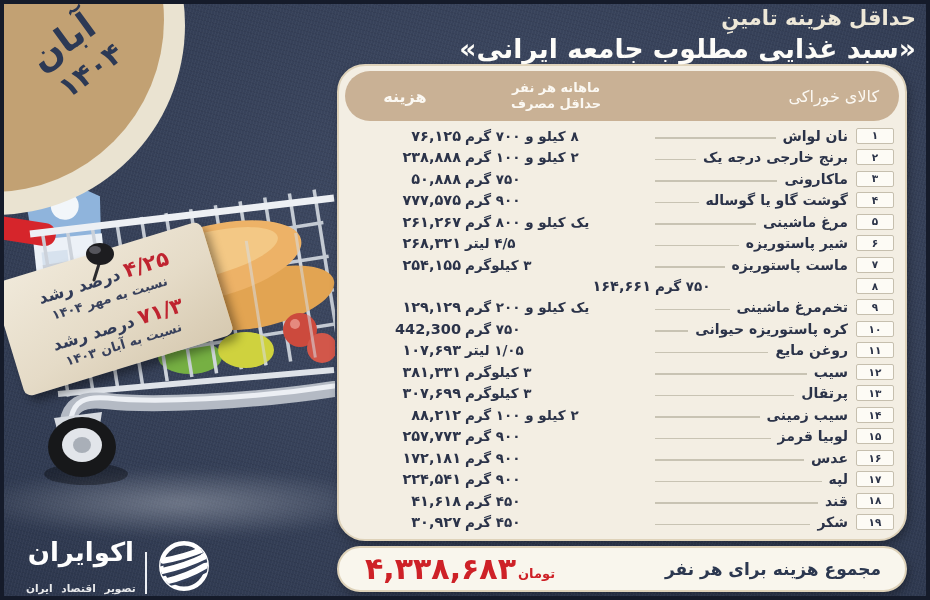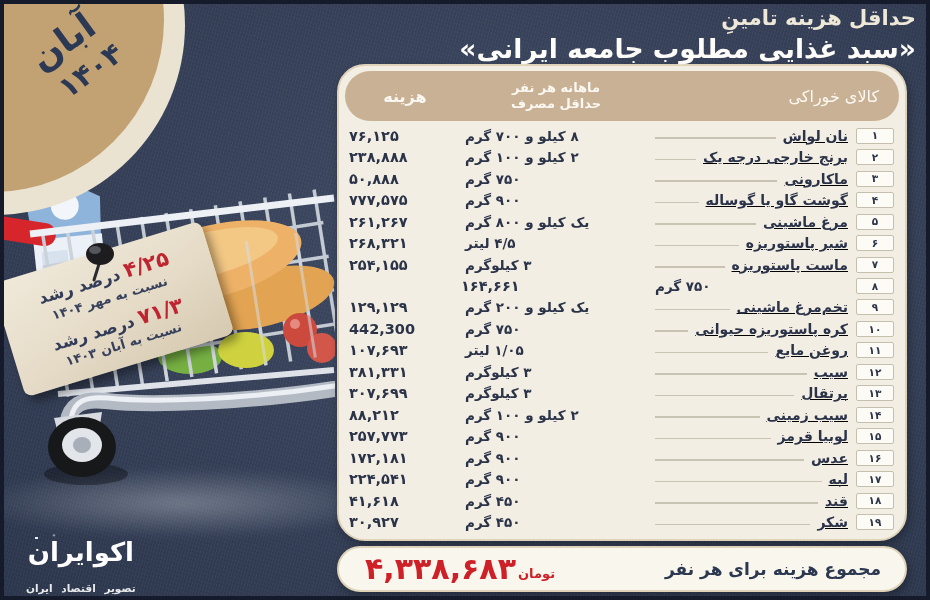--- a/index.html
+++ b/index.html
@@ -39,26 +39,26 @@
     padding:0 8px 0 4px;box-sizing:border-box;color:#fbf8f2;}
   .head-item{font-size:16px;font-weight:400;text-align:right;padding-right:12px;}
   .head-qty{font-size:13px;font-weight:700;text-align:center;line-height:1.25;}
   .head-cost{font-size:16px;font-weight:700;text-align:center;}
 
   .rows{height:408px;margin:0 11px 0 10px;display:flex;flex-direction:column;}
   .row{flex:1;display:grid;grid-template-columns:46px minmax(0,1fr) 190px 112px;align-items:center;}
   .no-box{width:38px;height:16px;background:#fdfbf5;border:1px solid #c6bfae;border-radius:2px;
     display:flex;align-items:center;justify-content:center;box-sizing:border-box;}
   .no-box .no{font-size:10.5px;font-weight:700;color:#2c3449;line-height:1;}
-  .item{display:flex;align-items:flex-end;min-width:0;text-decoration:underline;}
+  .item{display:flex;align-items:flex-end;min-width:0;}
   .item-label{font-size:14px;font-weight:700;color:#2b3349;white-space:nowrap;}
   .leader{flex:1;height:1.5px;background:#c8c3b3;align-self:flex-end;margin:0 7px 5px 4px;}
   .qty{font-size:13.5px;font-weight:700;color:#2b3349;text-align:left;padding-left:4px;
     direction:rtl;white-space:nowrap;}
-  .cost{font-size:14.5px;font-weight:700;color:#2b3349;text-align:left;white-space:nowrap;}
+  .cost{font-size:14.5px;font-weight:700;color:#2b3349;text-align:right;white-space:nowrap;}
 
   
   .total{position:absolute;top:546px;right:23px;width:570px;height:46px;box-sizing:border-box;
     background:#f9f6ed;border:2px solid #ded2b9;border-radius:23px;display:flex;align-items:center;
     box-shadow:2px 4px 8px rgba(0,0,0,.3);z-index:8;}
   .total-label{font-size:17px;font-weight:700;color:#2c3850;padding-right:24px;}
   .total-spacer{flex:1;}
   .total-value{display:flex;align-items:center;padding-left:26px;color:#ce2127;}
   .total-unit{font-size:13px;font-weight:700;margin-top:9px;margin-left:2px;}
   .total-number{font-size:30px;font-weight:800;letter-spacing:.5px;line-height:1;}
@@ -73,21 +73,21 @@
     border-radius:8px;box-shadow:4px 7px 10px rgba(0,0,0,.38);
     display:flex;flex-direction:column;justify-content:center;text-align:center;padding:4px 8px;box-sizing:border-box;}
   .note-line1{line-height:1.1;}
   .note-pct{font-size:21px;font-weight:800;color:#bf2430;}
   .note-growth{font-size:16.5px;font-weight:800;color:#323c58;}
   .note-sub{font-size:13px;font-weight:700;color:#38415c;margin-top:1px;}
   .note-block2{margin-top:9px;}
   .pushpin{position:absolute;left:82px;top:242px;width:36px;height:42px;z-index:6;}
 
   
-  .logo{position:absolute;left:26px;top:534px;height:60px;display:flex;align-items:flex-end;z-index:10;flex-direction:column;}
+  .logo{position:absolute;left:26px;top:534px;height:60px;display:flex;align-items:flex-end;z-index:10;}
   .logo-mark{width:56px;height:56px;}
   .logo-bar{width:2.5px;height:42px;background:#eceff3;margin:0 9px;}
   .logo-text{text-align:center;}
   .logo-name{font-size:26px;font-weight:800;color:#fefefe;line-height:1.05;}
   .logo-tagline{font-size:10.5px;font-weight:700;color:#e9eaec;letter-spacing:.5px;word-spacing:5px;margin-top:16px;}
 </style>
 </head>
 <body>
 
 <div class="haze"></div>

